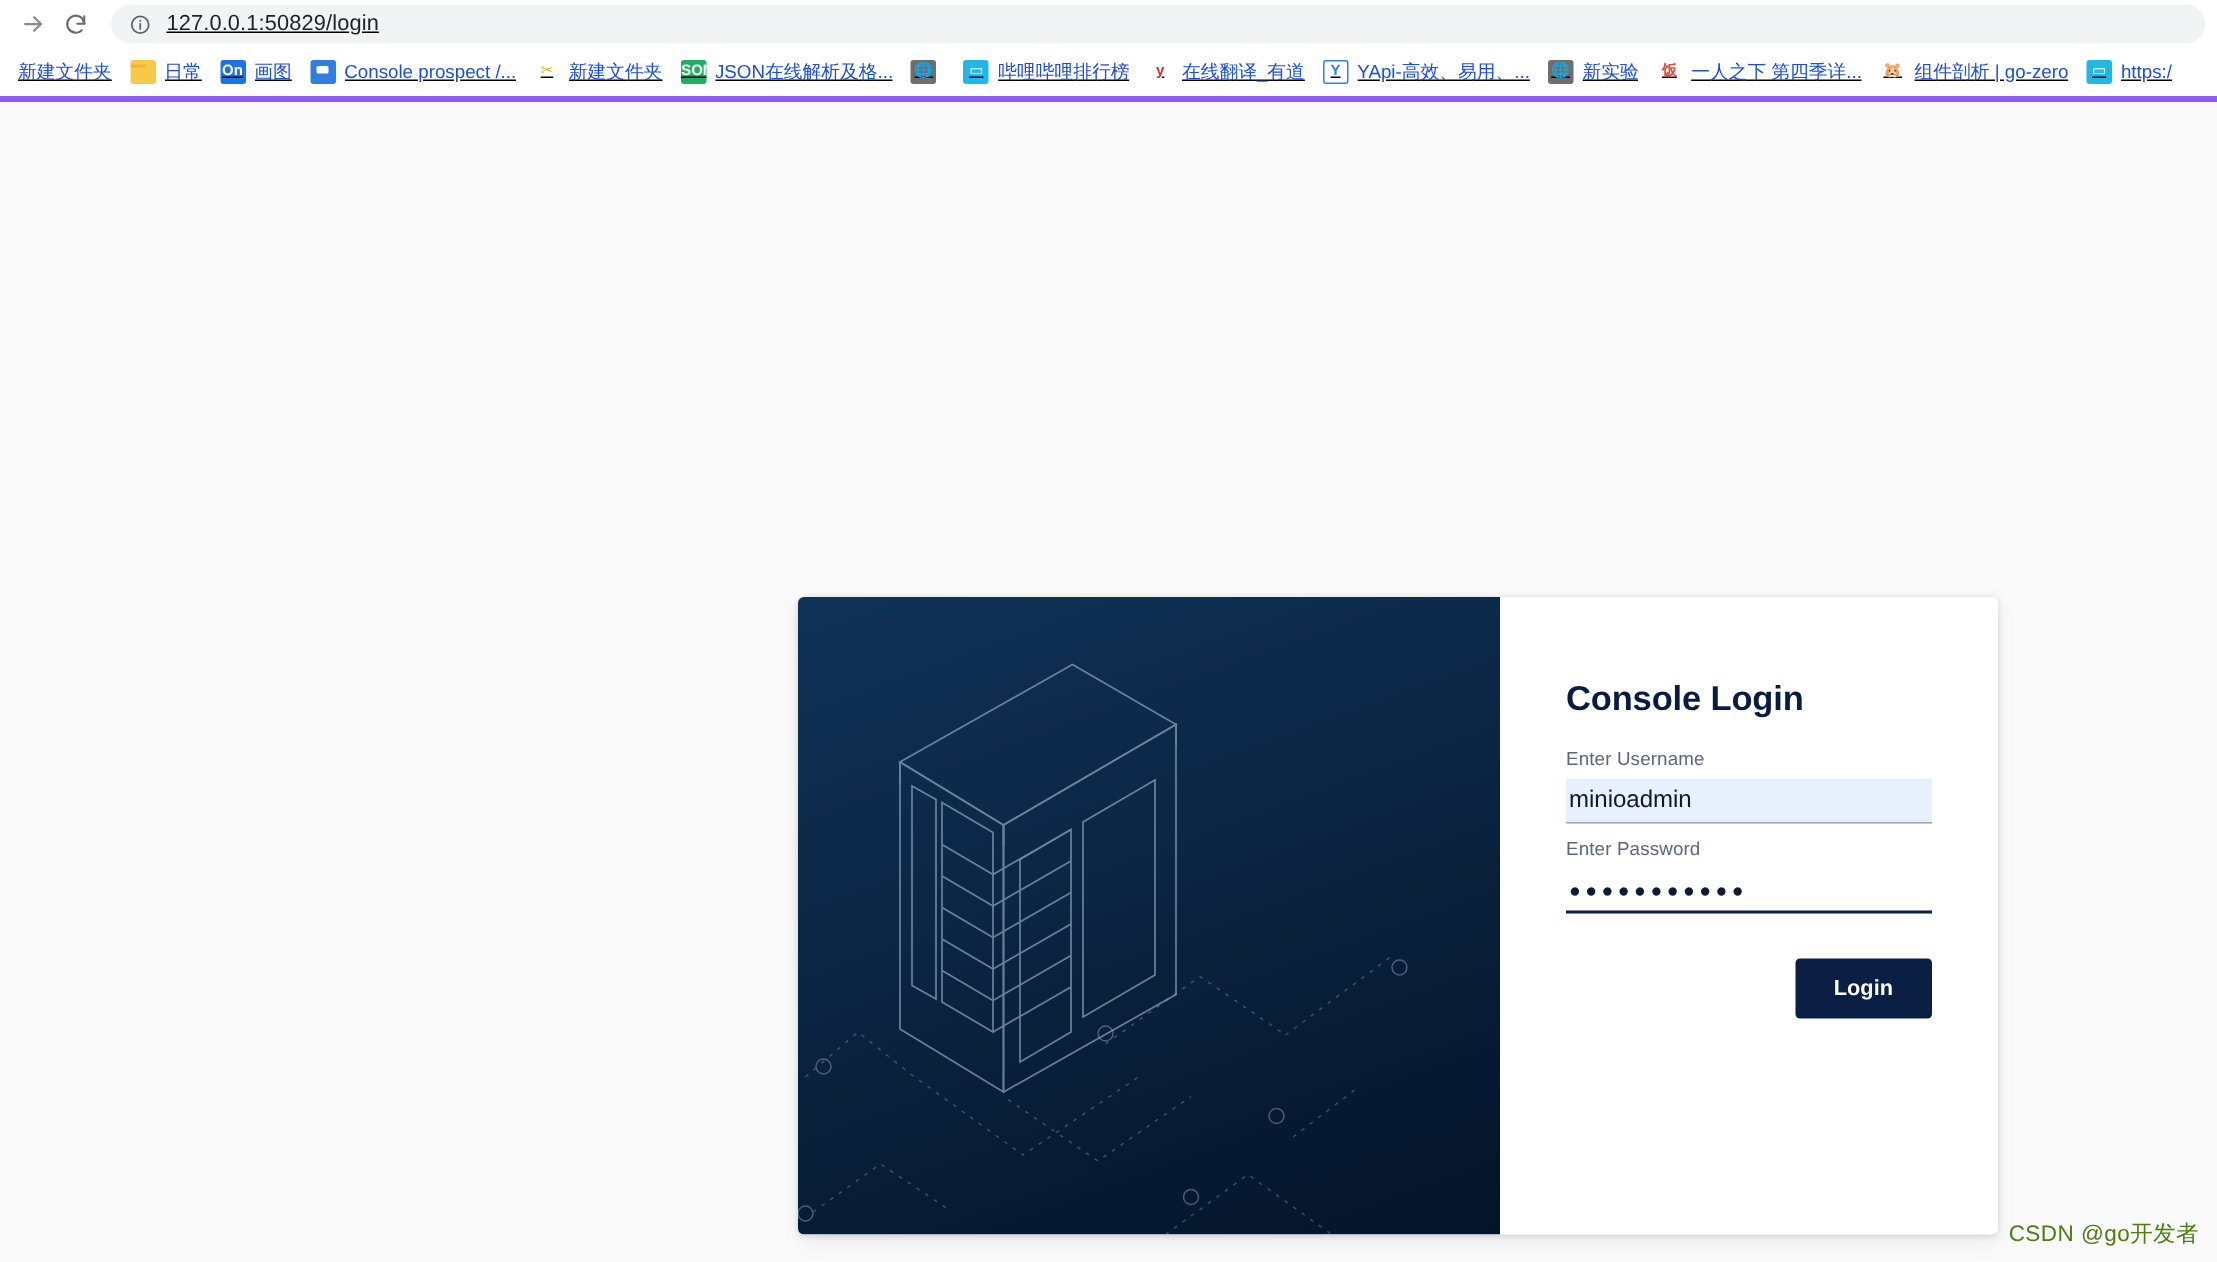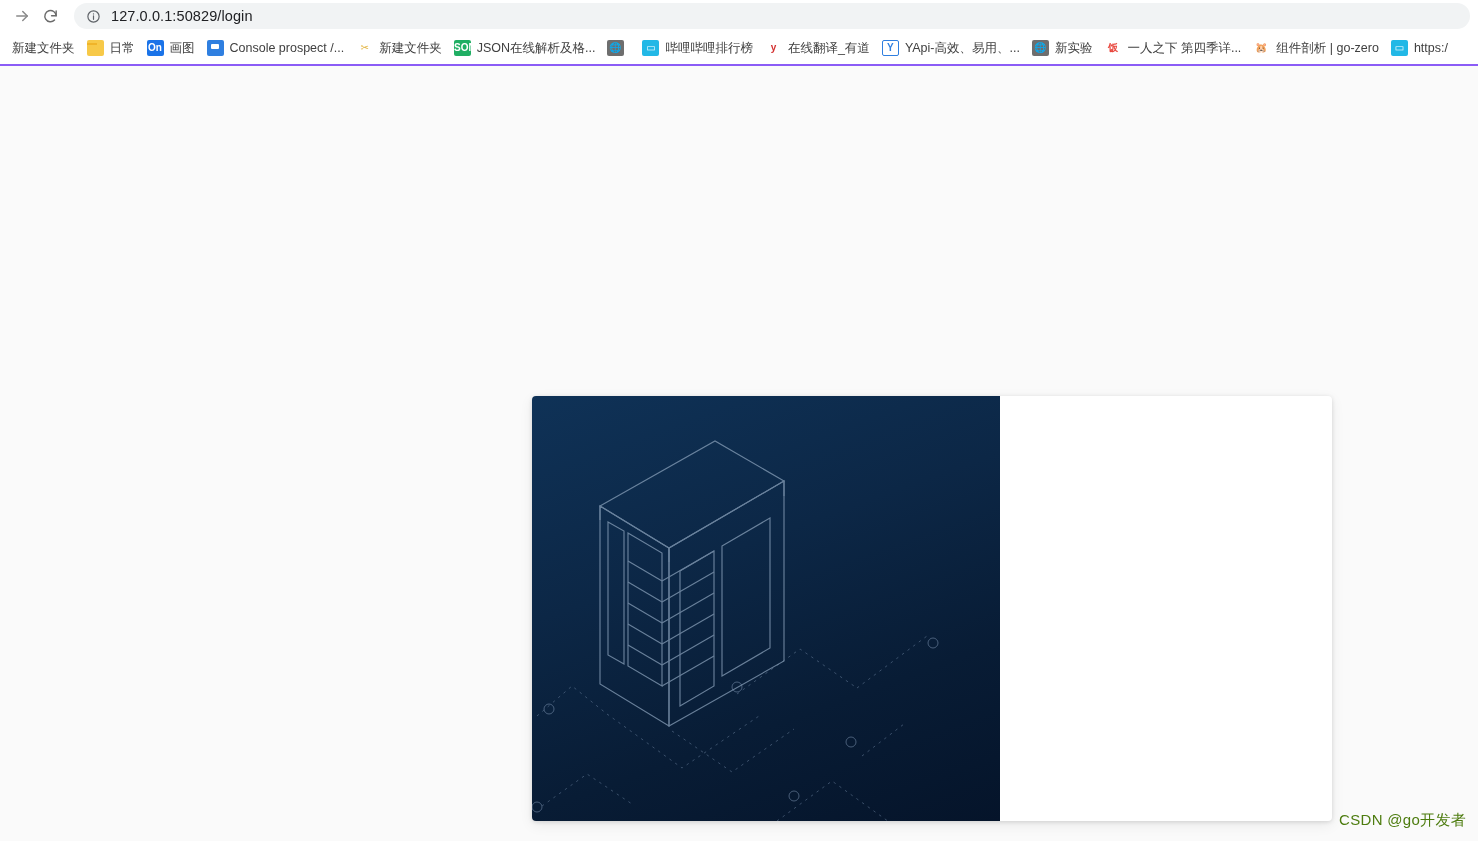--- a/index.html
+++ b/index.html
@@ -8,21 +8,22 @@
     width: 1478px; height: 841px;
     overflow: hidden;
     font-family: "Liberation Sans", sans-serif;
     background: #ffffff;
   }
 
   
   #browser-chrome {
     width: 1478px;
     background: #ffffff;
-    border-bottom: 2px solid #8b5cf6;
+    border-bottom: 4px solid #8b5cf6;
+    text-decoration: underline;
   }
   #toolbar-row {
     height: 32px;
     display: flex;
     align-items: center;
     padding: 0 8px;
     background: #ffffff;
   }
   .nav-btn {
     width: 28px; height: 28px;
@@ -73,21 +74,21 @@
     flex: none;
     display: flex; align-items: center; justify-content: center;
     font-size: 10px;
     border-radius: 2px;
     overflow: hidden;
     line-height: 1;
     text-align: center;
   }
   .bm .bm-label {
     font-size: 12.5px;
-    color: #404040;
+    color: #1d4ed8;
     white-space: nowrap;
     overflow: hidden;
     text-overflow: ellipsis;
   }
   
   .ico-folder { background:#f7c948; border-radius:2px; position:relative; }
   .ico-folder:after{content:"";position:absolute;left:0;top:3px;width:10px;height:2px;background:#f0b429;}
   .ico-on { background:#1a73e8; color:#fff; font-weight:bold; font-size:9px; }
   .ico-shield { background:#2f7fe0; border-radius:2px 2px 6px 6px; position:relative; }
   .ico-shield:after{content:"";position:absolute;left:4px;top:4px;width:8px;height:5px;background:#fff;border-radius:1px;}
@@ -362,16 +363,35 @@
           <path d="M130 269 L182 239"></path>
           <path d="M130 290 L182 260"></path>
 
           <path d="M68 110 L68 124"></path>
           <path d="M252 85 L252 100"></path>
           <path d="M137 152 L137 166"></path>
         </g>
       </svg>
     </div>
 
+    <div id="form-panel">
+
+      <div id="console-login-title">Console Login</div>
+
+      <div class="field field-username">
+        <div class="field-label">Enter Username</div>
+        <div class="field-input" placeholder="Enter Username">minioadmin</div>
+      </div>
+
+      <div class="field field-password">
+        <div class="field-label">Enter Password</div>
+        <div class="field-input" placeholder="Enter Password">●●●●●●●●●●●</div>
+      </div>
+
+      <div id="login-row">
+        <button id="login-button">Login</button>
+      </div>
+
+    </div>
   </div>
 
   <div id="watermark">CSDN @go开发者</div>
 </div>
 
 </body></html>

